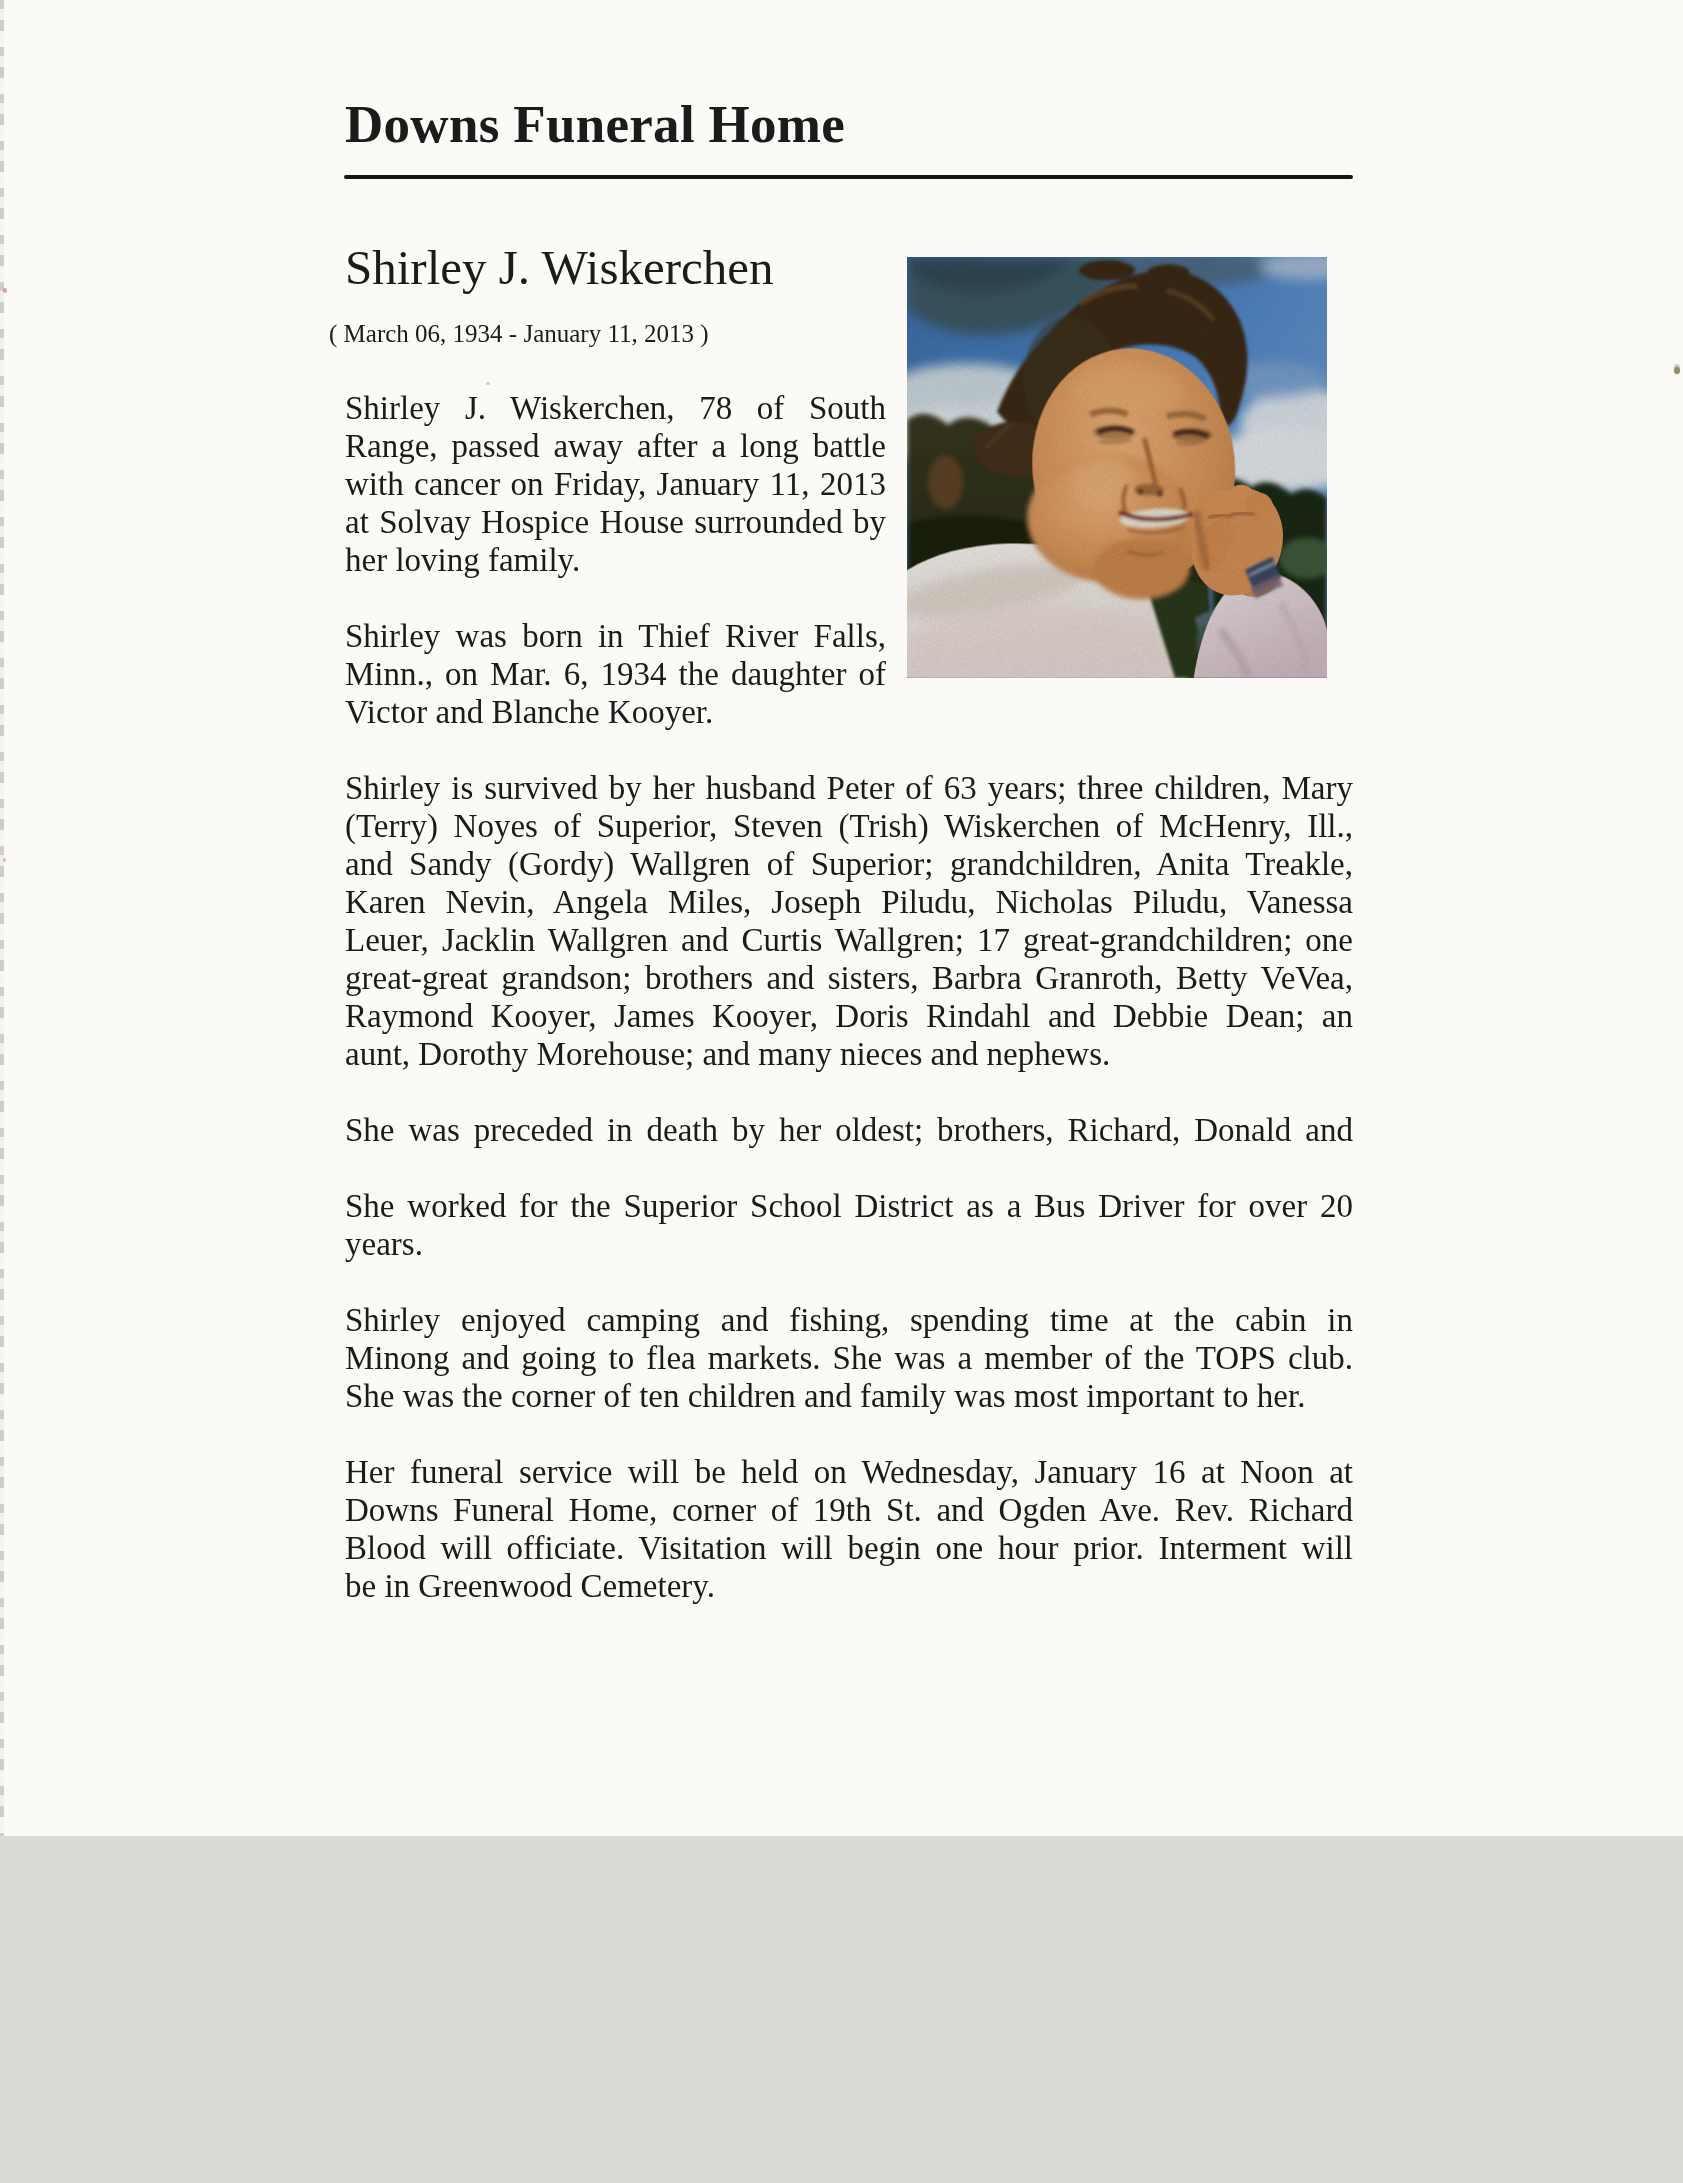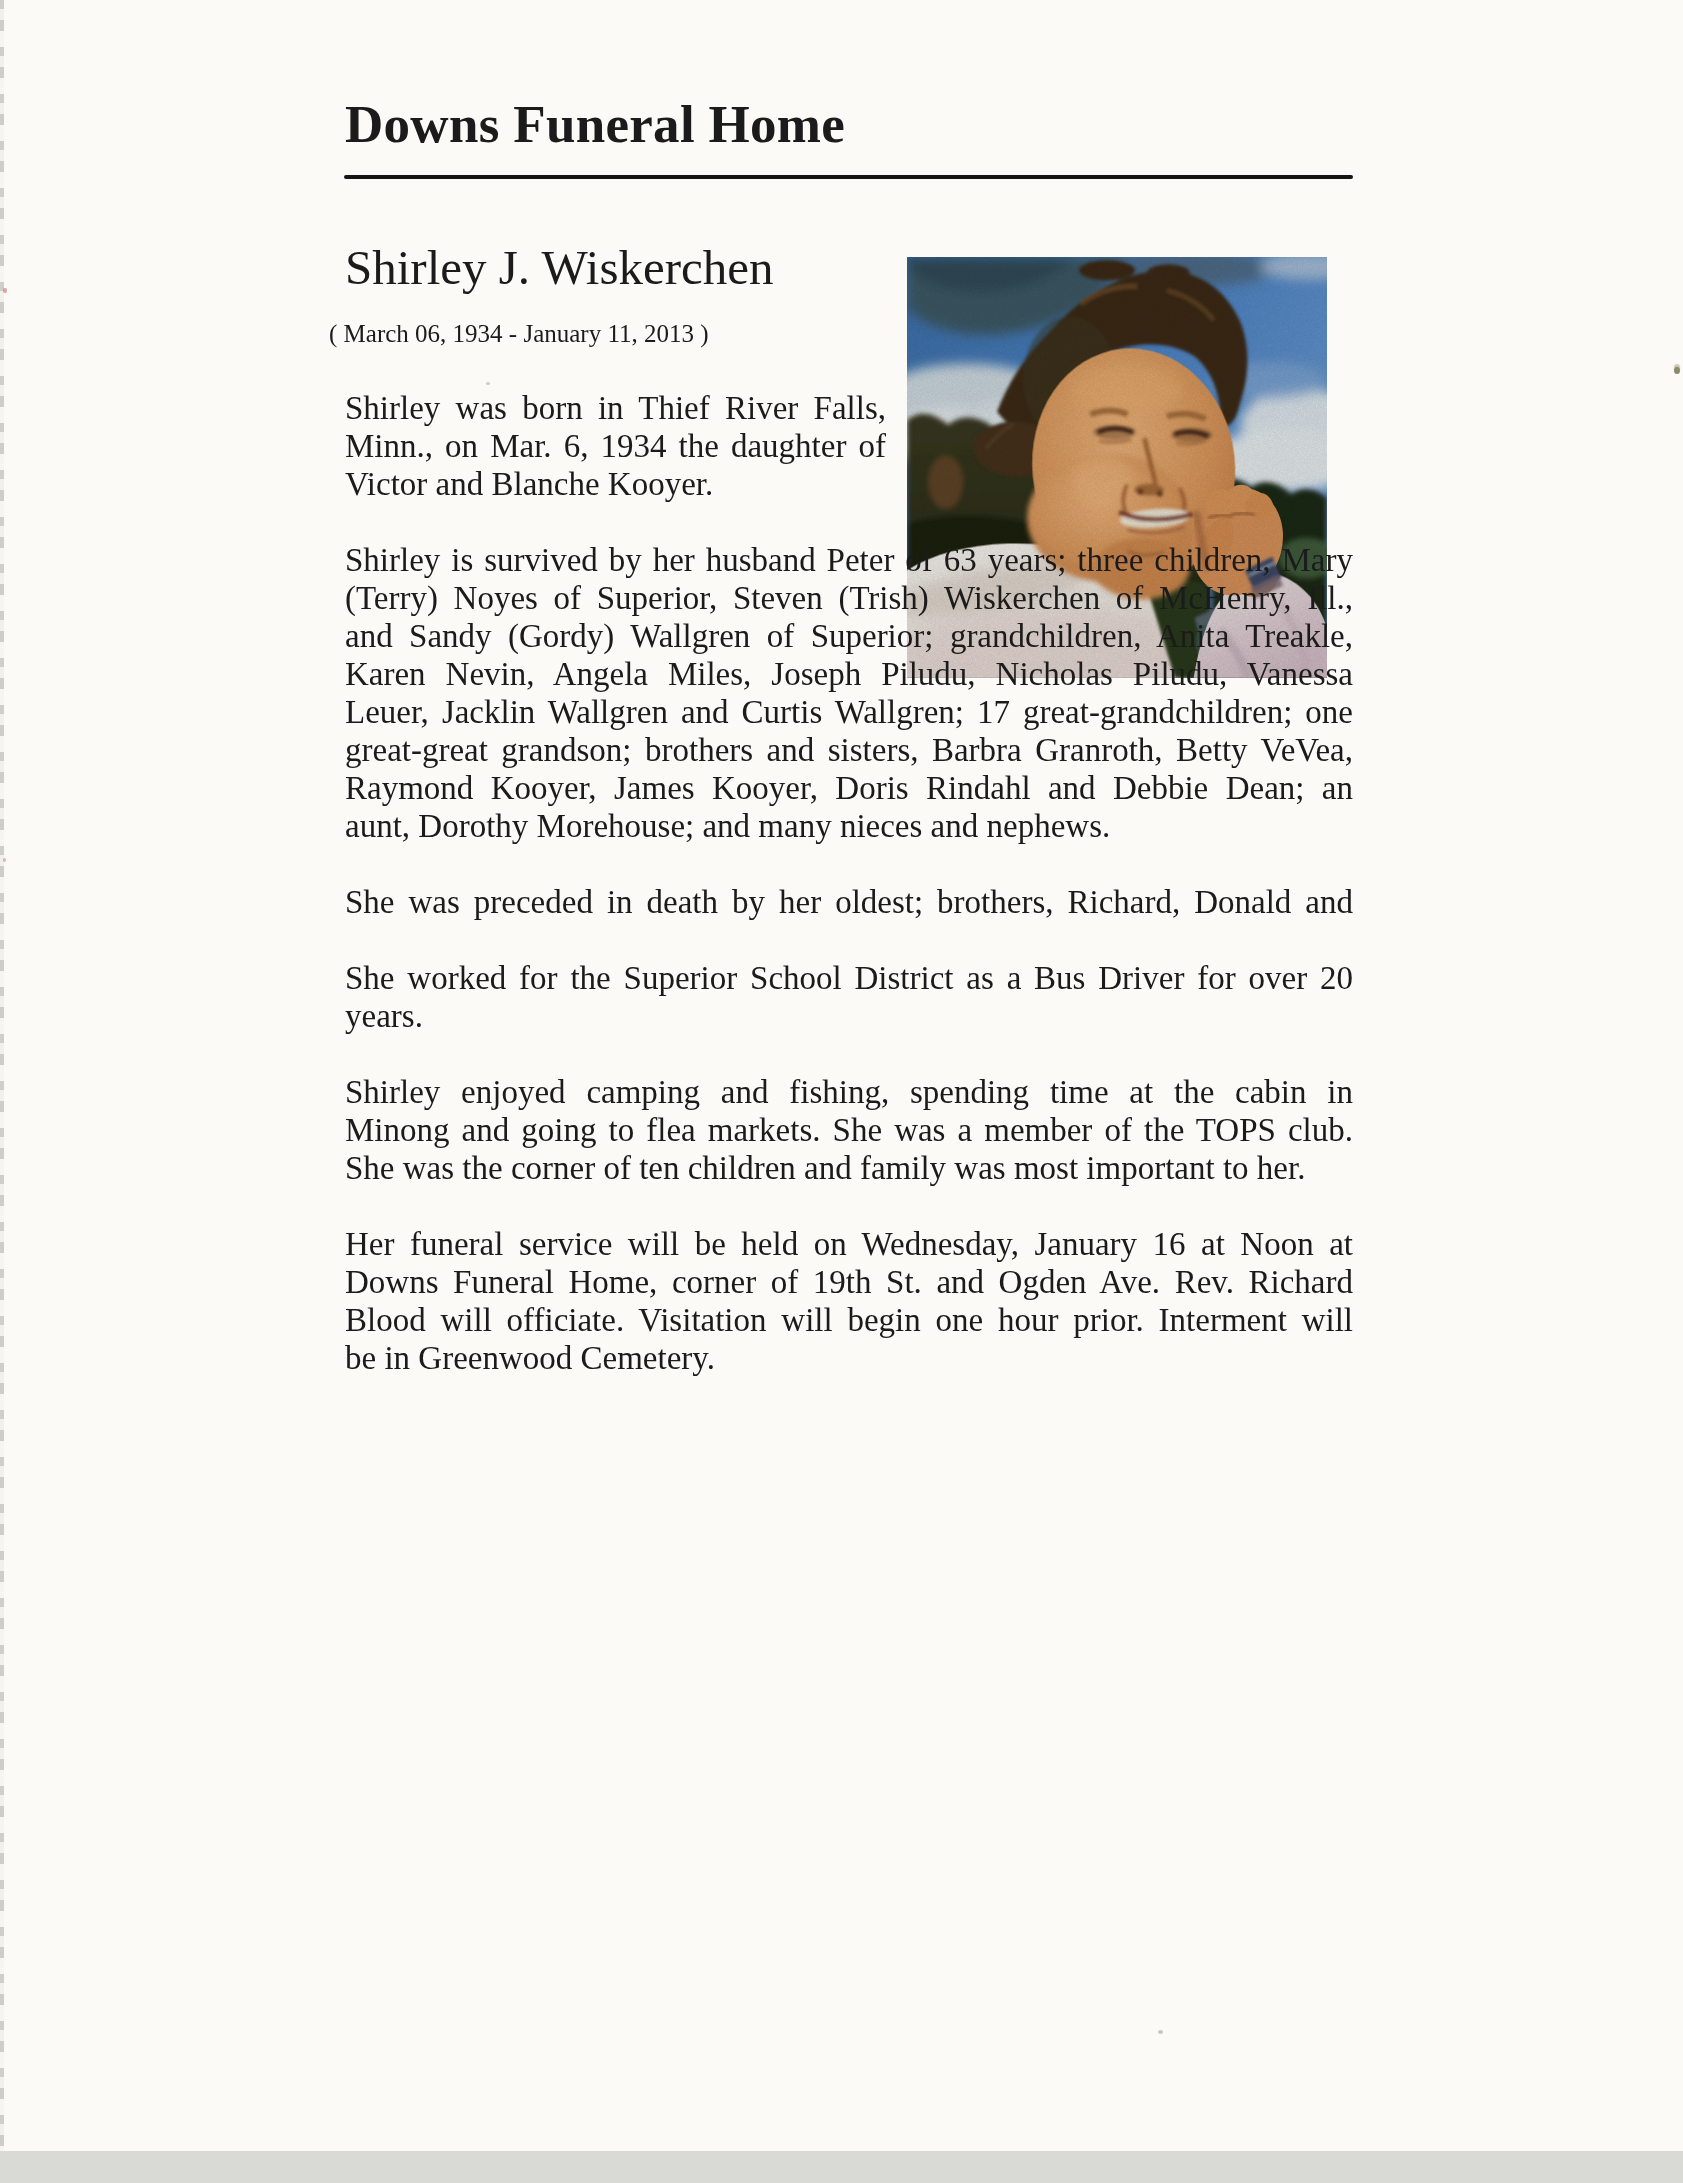--- a/index.html
+++ b/index.html
@@ -1,18 +1,18 @@
 <!DOCTYPE html>
 <html style="font-size:10.7px"><head>
 <meta charset="utf-8">
 <style>
   html,body{margin:0;padding:0;background:#d9d9d6;}
   .page{
     position:relative;
-    width:1683px;height:2151px;
+    width:1683px;height:1836px;
     background:#fbfaf7;
     font-family:"Liberation Serif","DejaVu Serif",serif;
     color:#1b1b1b;
     overflow:hidden;
   }
   .scan-edge{
     position:absolute;left:0;top:0;width:4px;height:100%;
     background:repeating-linear-gradient(
       to bottom,
       rgba(170,170,165,.55) 0 9.3px,
@@ -228,20 +228,27 @@
         <line x1="513" y1="478" x2="552" y2="459" stroke="#8d9ab0" stroke-width="4"></line>
         <polygon points="515,497 556,477 564,493 523,513" fill="#7b6a74" opacity="0.85"></polygon>
       </g>
 
       <rect x="0" y="0" width="630" height="632" filter="url(#grain)" opacity="0.14"></rect>
     </svg>
   </figure>
 
   <section class="body-text">
     <div class="para narrow">
+        <div class="line">Shirley J. Wiskerchen, 78 of South</div>
+        <div class="line">Range, passed away after a long battle</div>
+        <div class="line">with cancer on Friday, January 11, 2013</div>
+        <div class="line">at Solvay Hospice House surrounded by</div>
+        <div class="line last">her loving family.</div>
+      </div>
+    <div class="para narrow">
         <div class="line">Shirley was born in Thief River Falls,</div>
         <div class="line">Minn., on Mar. 6, 1934 the daughter of</div>
         <div class="line last">Victor and Blanche Kooyer.</div>
       </div>
     <div class="para wide">
         <div class="line">Shirley is survived by her husband Peter of 63 years; three children, Mary</div>
         <div class="line">(Terry) Noyes of Superior, Steven (Trish) Wiskerchen of McHenry, Ill.,</div>
         <div class="line">and Sandy (Gordy) Wallgren of Superior; grandchildren, Anita Treakle,</div>
         <div class="line">Karen Nevin, Angela Miles, Joseph Piludu, Nicholas Piludu, Vanessa</div>
         <div class="line">Leuer, Jacklin Wallgren and Curtis Wallgren; 17 great-grandchildren; one</div>

